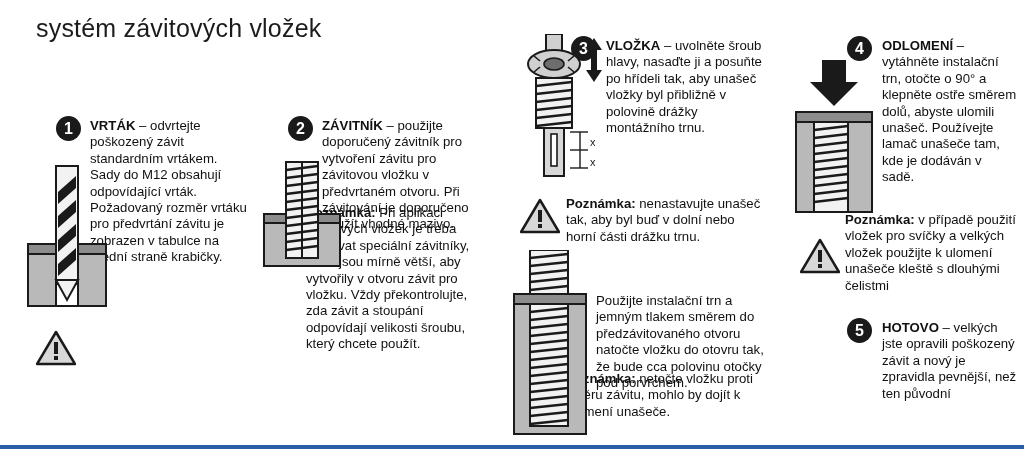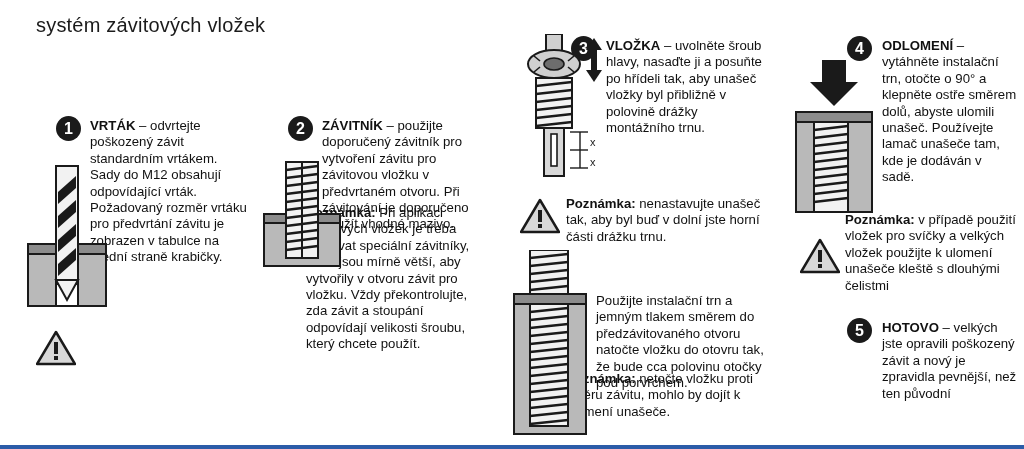--- a/index.html
+++ b/index.html
@@ -23,21 +23,21 @@
     bottom: 0;
     width: 1024px;
     height: 4px;
     background: #2b5ca8;
   }
   
   .subtitle {
     position: absolute;
     left: 36px;
     top: 14px;
-    font-size: 20px;
+    font-size: 25px;
     color: #1b1b1b;
     letter-spacing: 0.2px;
   }
   .maintitle {
     position: absolute;
     left: 18px;
     top: 43px;
     font-size: 38px;
     color: #2b5ca8;
     letter-spacing: 0.3px;
@@ -181,21 +181,21 @@
 
   <div class="warn" style="left:520px; top:198px;">
     <svg width="40" height="36" viewBox="0 0 40 36">
       <polygon points="20,2 39,34 1,34" fill="#d8d8d8" stroke="#1a1a1a" stroke-width="2.5" stroke-linejoin="round"></polygon>
       <rect x="18" y="12" width="4" height="12" fill="#1a1a1a"></rect>
       <rect x="18" y="26" width="4" height="4" fill="#1a1a1a"></rect>
     </svg>
   </div>
 
   <div class="note" style="left:566px; top:196px; width:202px;">
-    <b>Poznámka:</b><span> nenastavujte unašeč tak, aby byl buď v dolní jste horní části drážku trnu.</span>
+    <b>Poznámka:</b><span> nenastavujte unašeč tak, aby byl buď v dolní nebo horní části drážku trnu.</span>
   </div>
 
   <div class="txt" style="left:596px; top:264px; width:176px;margin-top:29px;">Použijte instalační trn a jemným tlakem směrem do předzávitovaného otvoru natočte vložku do otovru tak, že bude cca polovinu otočky pod porvrchem.</div>
 
   <div class="warn" style="left:520px; top:374px;">
     <svg width="40" height="36" viewBox="0 0 40 36">
       <polygon points="20,2 39,34 1,34" fill="#d8d8d8" stroke="#1a1a1a" stroke-width="2.5" stroke-linejoin="round"></polygon>
       <rect x="18" y="12" width="4" height="12" fill="#1a1a1a"></rect>
       <rect x="18" y="26" width="4" height="4" fill="#1a1a1a"></rect>
     </svg>

